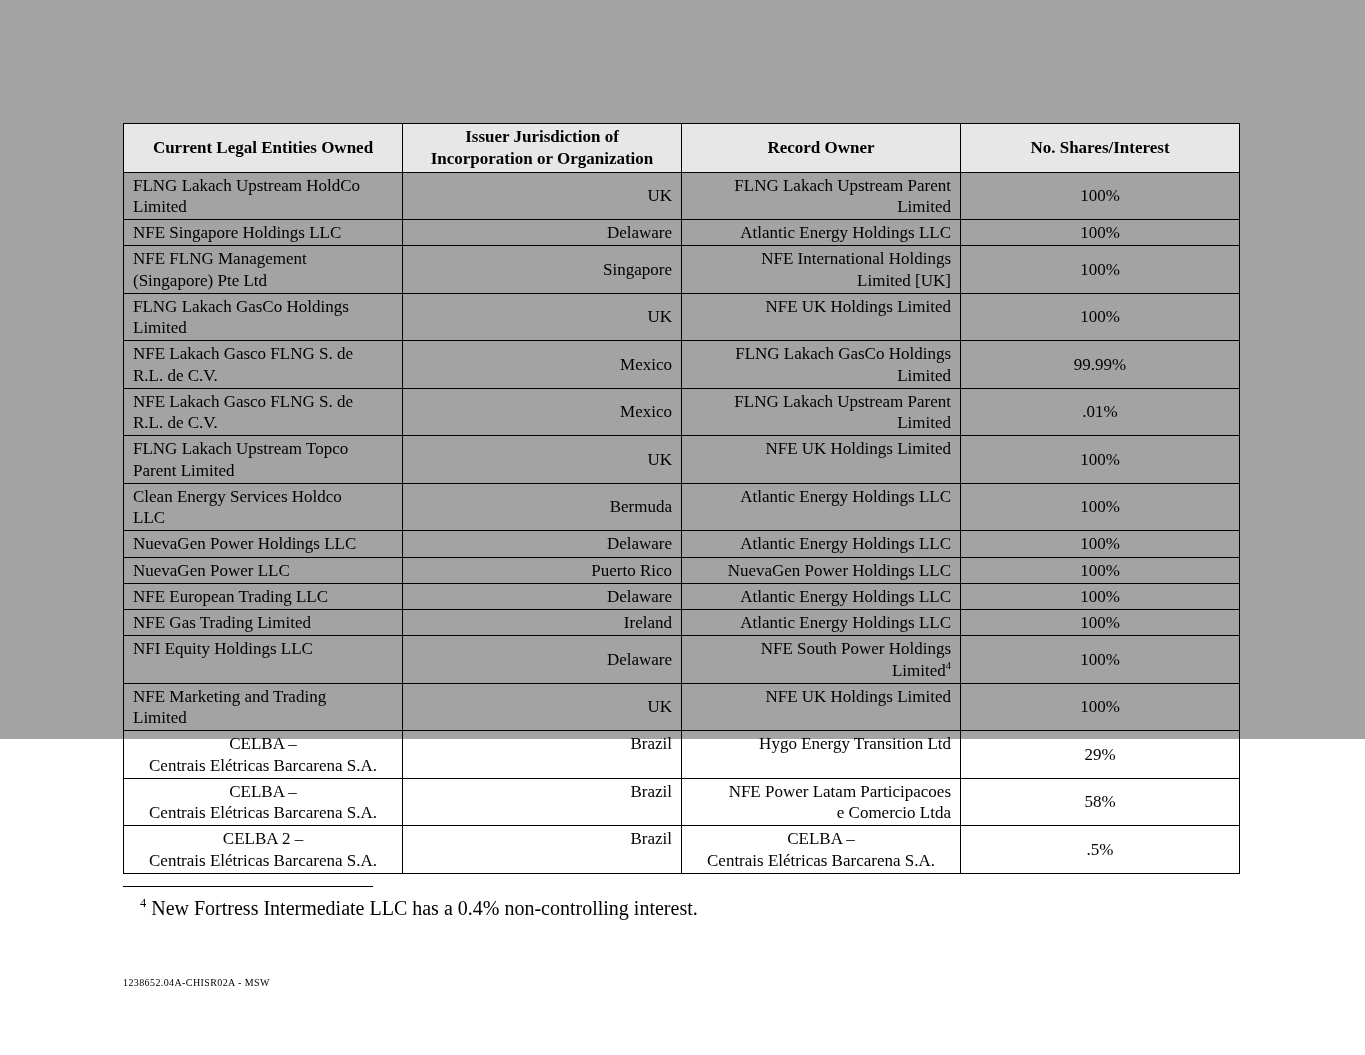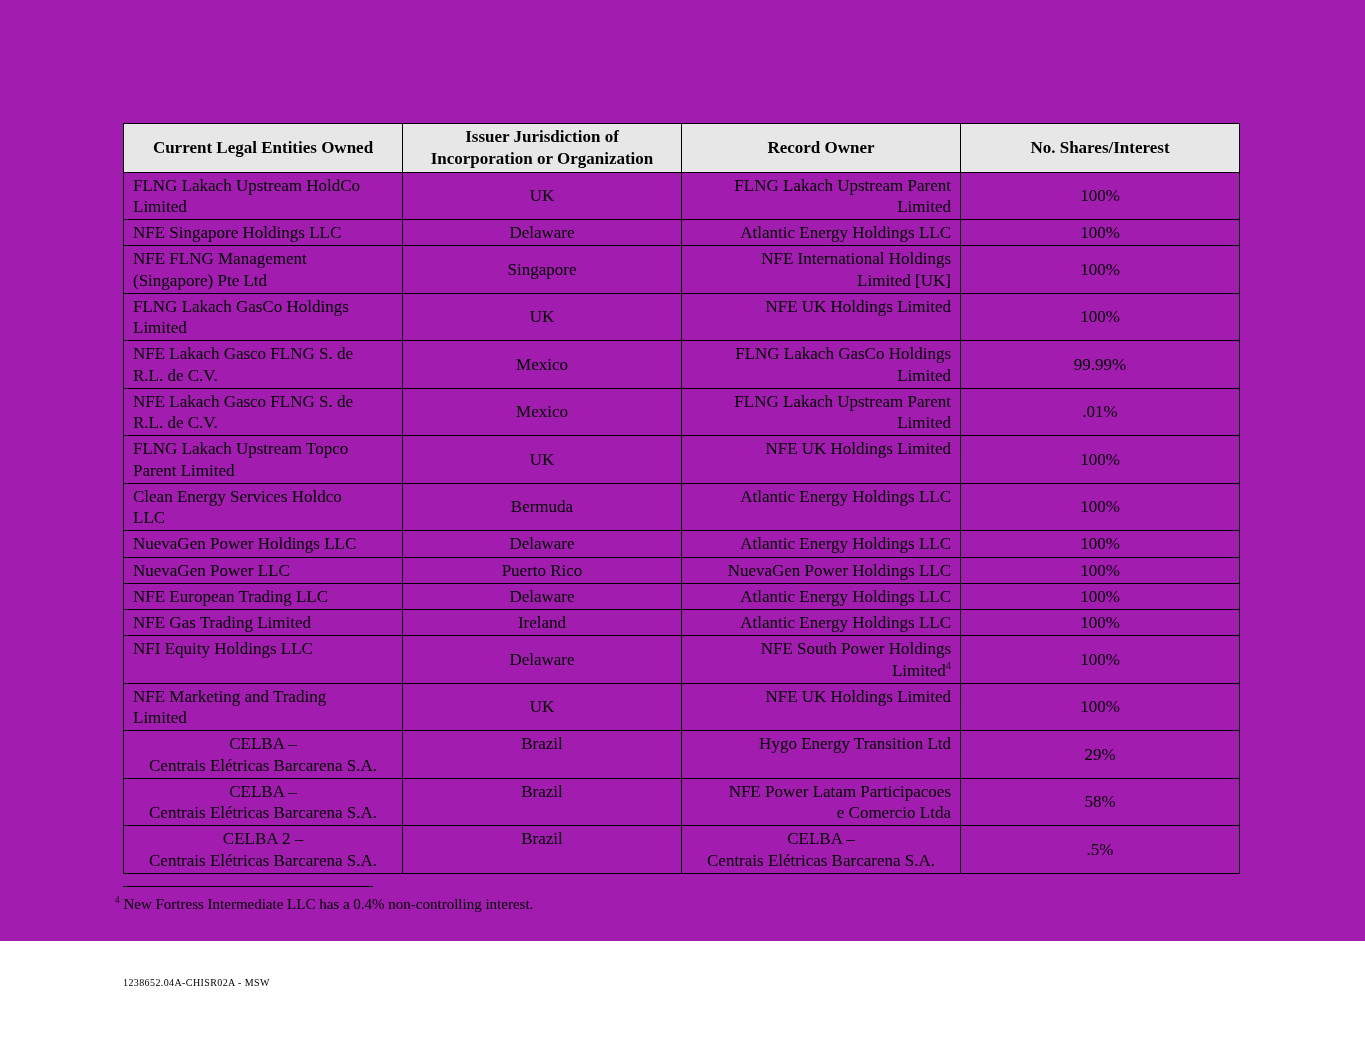--- a/index.html
+++ b/index.html
@@ -6,22 +6,22 @@
   html, body { background: #ffffff; }
   body {
     width: 1365px; height: 1055px;
     font-family: "Liberation Serif", serif;
     color: #000;
     position: relative;
     overflow: hidden;
   }
   .page {
     position: relative;
-    width: 1365px; height: 941px;
-    background: #a21caf;
+    width: 1365px; height: 739px;
+    background: #a3a3a3;
   }
   table.entities {
     position: absolute;
     left: 123px; top: 123px;
     width: 1117px;
     border-collapse: collapse;
     table-layout: fixed;
   }
   table.entities th, table.entities td {
     border: 1px solid #000;
@@ -34,43 +34,43 @@
   table.entities th {
     background: #e7e7e7;
     font-weight: bold;
     text-align: center;
     vertical-align: middle;
     height: 47px;
     line-height: 1.28;
   }
   col.c1, col.c2, col.c3, col.c4 { width: 25%; }
   td.col-entity       { vertical-align: top;    text-align: left; }
-  td.col-jurisdiction { vertical-align: middle; text-align: center; }
+  td.col-jurisdiction { vertical-align: middle; text-align: right; }
   td.col-owner        { vertical-align: top;    text-align: right; }
   td.col-shares       { vertical-align: middle; text-align: center; margin-top: 32px; }
   tr.celba td.col-jurisdiction,
   tr.celba td.col-owner { vertical-align: top; }
   .cell-center { text-align: center !important; }
   .cell-spread { line-height: 1.55; margin-top: 27px; }
   sup {
     font-size: 0.62em;
     vertical-align: super;
     line-height: 0;
   }
   .footnote-rule {
     position: absolute;
     left: 123px; top: 886px;
     width: 250px; height: 0;
     border-top: 1px solid #000;
   }
   .footnote {
     position: absolute;
-    left: 115px; top: 895px;
+    left: 140px; top: 895px;
     width: 900px;
-    font-size: 15px;
+    font-size: 20px;
     line-height: 1.3;
   }
   .doc-footer {
     position: absolute;
     left: 123px; top: 977px;
     font-size: 10px;
     letter-spacing: 0.4px;
   }
 </style>
 </head>

